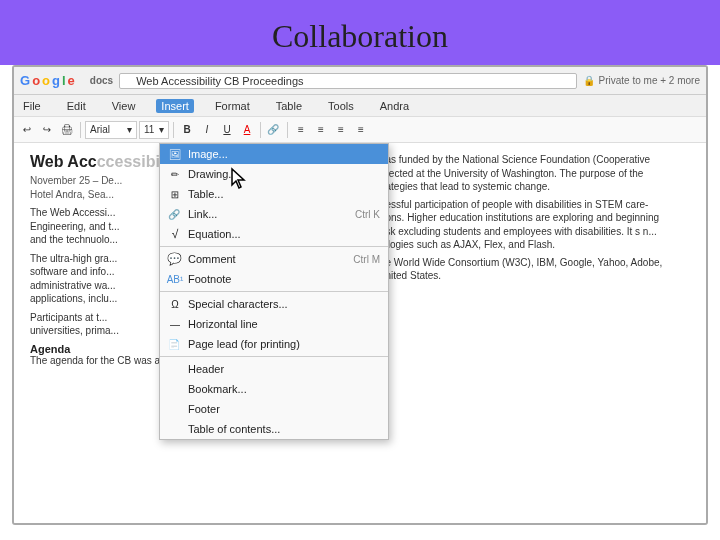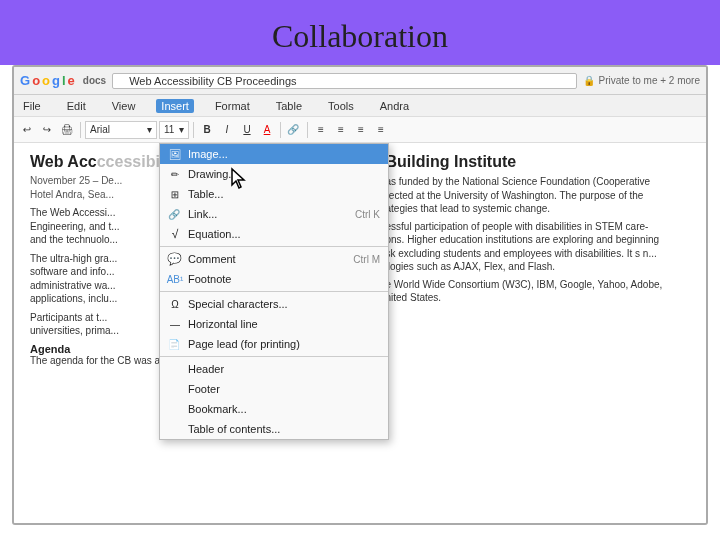--- a/index.html
+++ b/index.html
@@ -54,21 +54,21 @@
     }
     .logo-g { color: #4285F4; font-size: 13px; font-weight: bold; }
     .logo-o1 { color: #EA4335; font-size: 13px; font-weight: bold; }
     .logo-o2 { color: #FBBC05; font-size: 13px; font-weight: bold; }
     .logo-g2 { color: #4285F4; font-size: 13px; font-weight: bold; }
     .logo-l { color: #34A853; font-size: 13px; font-weight: bold; }
     .logo-e { color: #EA4335; font-size: 13px; font-weight: bold; }
     #logo-docs {
       font-size: 10px;
       color: #666;
-      margin-left: 6px;
+      margin-left: 13px;
     }
     #address-url {
       font-size: 11px;
       color: #333;
       flex: 1;
       background: #fff;
       border: 1px solid #bbb;
       padding: 1px 16px;
       border-radius: 2px;
     }
@@ -128,21 +128,21 @@
       height: 16px;
       background: #ccc;
       margin: 0 2px;
     }
     .toolbar-dropdown {
       border: 1px solid #ccc;
       background: #fff;
       padding: 1px 4px;
       font-size: 10px;
       height: 18px;
-      width: 72px;
+      width: 52px;
       display: flex;
       align-items: center;
       justify-content: space-between;
       cursor: pointer;
       color: #333;
     }
 
     
     #doc-area {
       background: #fff;
@@ -309,21 +309,20 @@
           <div id="doc-title">Web Acc<span style="color:#bbb">ccessibility CB Proceedings</span></div>
           <div style="font-size:10px; color:#555; margin-bottom:3px;">November 25 – De...</div>
           <div style="font-size:10px; color:#555; margin-bottom:6px;">Hotel Andra, Sea...</div>
           <div style="font-size:10px; line-height:1.35; color:#333; margin-bottom:5px;">The Web Accessi...<br>Engineering, and t...<br>and the technuolo...</div>
           <div style="font-size:10px; line-height:1.35; color:#333; margin-bottom:5px;">The ultra-high gra...<br>software and info...<br>administrative wa...<br>applications, inclu...</div>
           <div style="font-size:10px; line-height:1.35; color:#333; margin-bottom:5px;">Participants at t...<br>universities, prima...</div>
           <div class="doc-section-title">Agenda</div>
           <div style="font-size:10px; color:#333;">The agenda for the CB was as follows:</div>
         </div>
         <div style="flex:1; padding-left:10px; border-left:1px solid #eee;">
-          <div style="font-size:16px; font-weight:bold; margin-bottom:4px;">Building Institute</div>
           <div style="font-size:10px; line-height:1.35; color:#333; margin-bottom:4px;">as funded by the National Science Foundation (Cooperative<br>rected at the University of Washington. The purpose of the<br>ategies that lead to systemic change.</div>
           <div style="font-size:10px; line-height:1.35; color:#333; margin-bottom:4px;">essful participation of people with disabilities in STEM care-<br>ons. Higher education institutions are exploring and beginning<br>sk excluding students and employees with disabilities. It s n...<br>llogies such as AJAX, Flex, and Flash.</div>
           <div style="font-size:10px; line-height:1.35; color:#333;">e World Wide Consortium (W3C), IBM, Google, Yahoo, Adobe,<br>nited States.</div>
         </div>
       </div>
     </div>
 
     <div id="insert-dropdown">
       <div class="dd-item hovered">
         <span class="dd-icon">🖼</span>
@@ -369,25 +368,25 @@
         <span class="dd-icon">📄</span>
         <span class="dd-label">Page lead (for printing)</span>
       </div>
       <div class="dd-sep"></div>
       <div class="dd-item">
         <span class="dd-icon"></span>
         <span class="dd-label">Header</span>
       </div>
       <div class="dd-item">
         <span class="dd-icon"></span>
+        <span class="dd-label">Bookmark...</span>
+      </div>
+      <div class="dd-item">
+        <span class="dd-icon"></span>
         <span class="dd-label">Footer</span>
-      </div>
-      <div class="dd-item">
-        <span class="dd-icon"></span>
-        <span class="dd-label">Bookmark...</span>
       </div>
       <div class="dd-item">
         <span class="dd-icon"></span>
         <span class="dd-label">Table of contents...</span>
       </div>
     </div>
 
     <div id="cursor">
       <svg width="18" height="22" viewBox="0 0 18 22">
         <polygon points="2,2 2,18 6,14 9,21 11,20 8,13 14,13" fill="white" stroke="black" stroke-width="1.5"></polygon>

